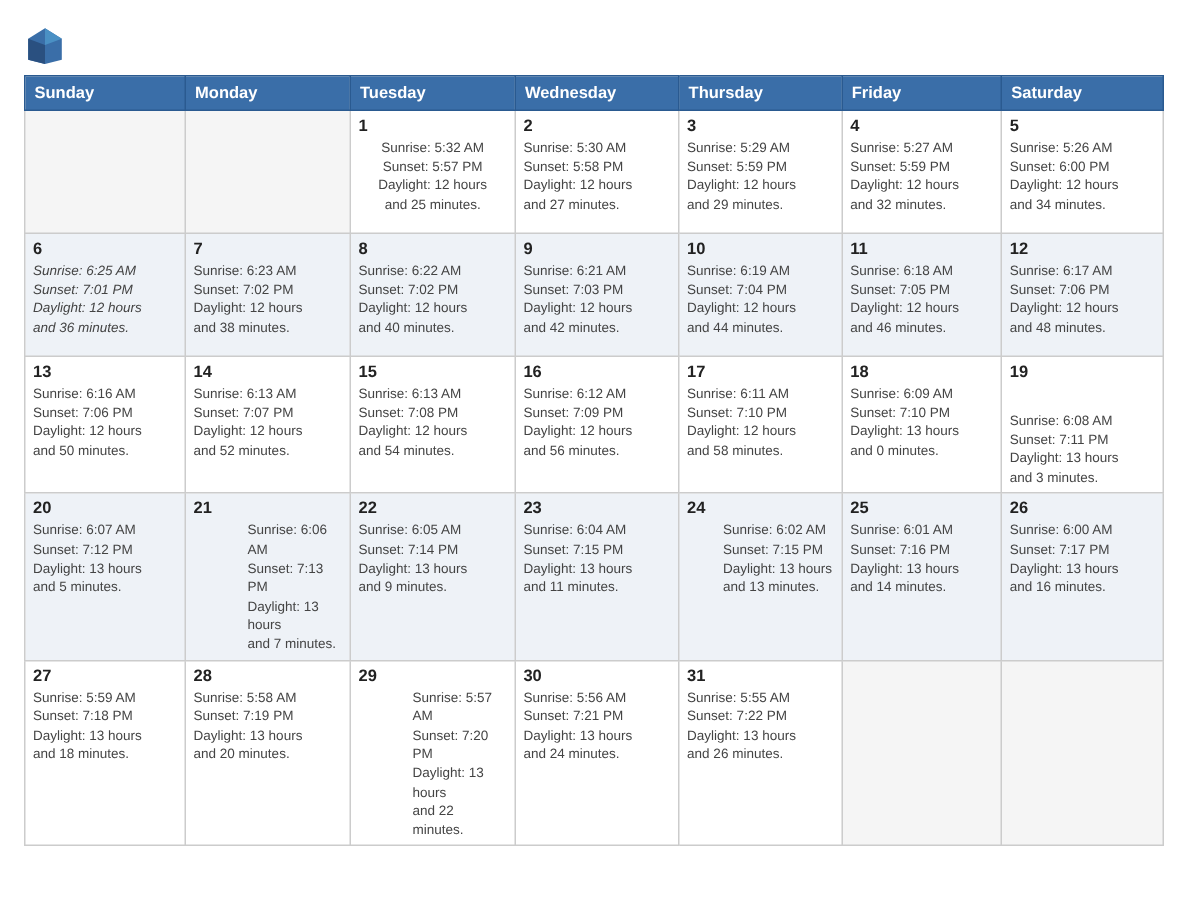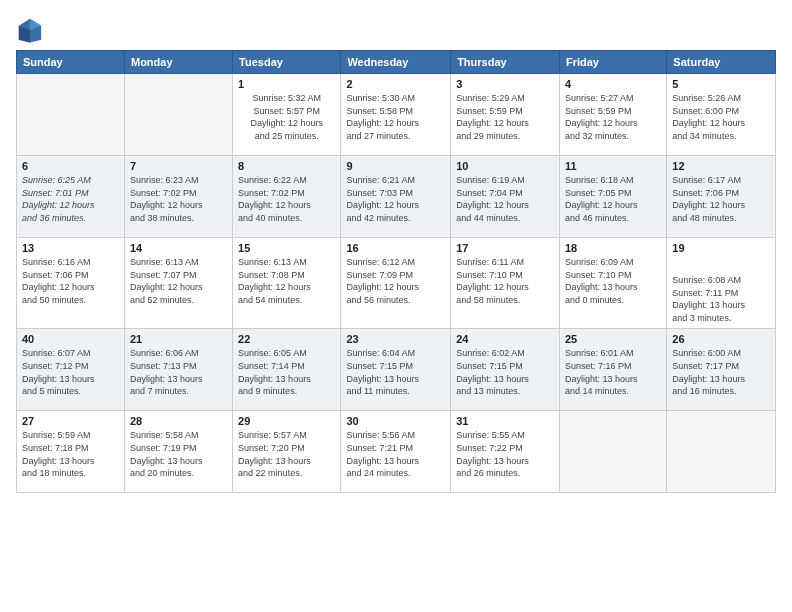--- a/index.html
+++ b/index.html
@@ -266,50 +266,50 @@
           <td>
             <span class="day-num">19</span>
             <div class="day-info" style="white-space: pre-line; margin-top: 20px;">Sunrise: 6:08 AM
 Sunset: 7:11 PM
 Daylight: 13 hours
 and 3 minutes.</div>
           </td>
         </tr>
         <tr class="alt-row">
           <td>
-            <span class="day-num">40</span>
+            <span class="day-num">20</span>
             <div class="day-info" style="white-space: pre-line;">Sunrise: 6:07 AM
 Sunset: 7:12 PM
 Daylight: 13 hours
 and 5 minutes.</div>
           </td>
           <td>
             <span class="day-num">21</span>
-            <div class="day-info" style="white-space: pre-line;">Sunrise: 6:06 AM
+            <div class="day-info" style="white-space: pre-line; margin-left: 36px;">Sunrise: 6:06 AM
 Sunset: 7:13 PM
 Daylight: 13 hours
 and 7 minutes.</div>
           </td>
           <td>
             <span class="day-num">22</span>
             <div class="day-info" style="white-space: pre-line;">Sunrise: 6:05 AM
 Sunset: 7:14 PM
 Daylight: 13 hours
 and 9 minutes.</div>
           </td>
           <td>
             <span class="day-num">23</span>
             <div class="day-info" style="white-space: pre-line;">Sunrise: 6:04 AM
 Sunset: 7:15 PM
 Daylight: 13 hours
 and 11 minutes.</div>
           </td>
           <td>
             <span class="day-num">24</span>
-            <div class="day-info" style="white-space: pre-line;">Sunrise: 6:02 AM
+            <div class="day-info" style="white-space: pre-line; margin-left: 24px;">Sunrise: 6:02 AM
 Sunset: 7:15 PM
 Daylight: 13 hours
 and 13 minutes.</div>
           </td>
           <td>
             <span class="day-num">25</span>
             <div class="day-info" style="white-space: pre-line;">Sunrise: 6:01 AM
 Sunset: 7:16 PM
 Daylight: 13 hours
 and 14 minutes.</div>
@@ -332,21 +332,21 @@
           </td>
           <td>
             <span class="day-num">28</span>
             <div class="day-info" style="white-space: pre-line;">Sunrise: 5:58 AM
 Sunset: 7:19 PM
 Daylight: 13 hours
 and 20 minutes.</div>
           </td>
           <td>
             <span class="day-num">29</span>
-            <div class="day-info" style="white-space: pre-line;">Sunrise: 5:57 AM
+            <div class="day-info" style="white-space: pre-line; margin-left: 36px;">Sunrise: 5:57 AM
 Sunset: 7:20 PM
 Daylight: 13 hours
 and 22 minutes.</div>
           </td>
           <td>
             <span class="day-num">30</span>
             <div class="day-info" style="white-space: pre-line;">Sunrise: 5:56 AM
 Sunset: 7:21 PM
 Daylight: 13 hours
 and 24 minutes.</div>

